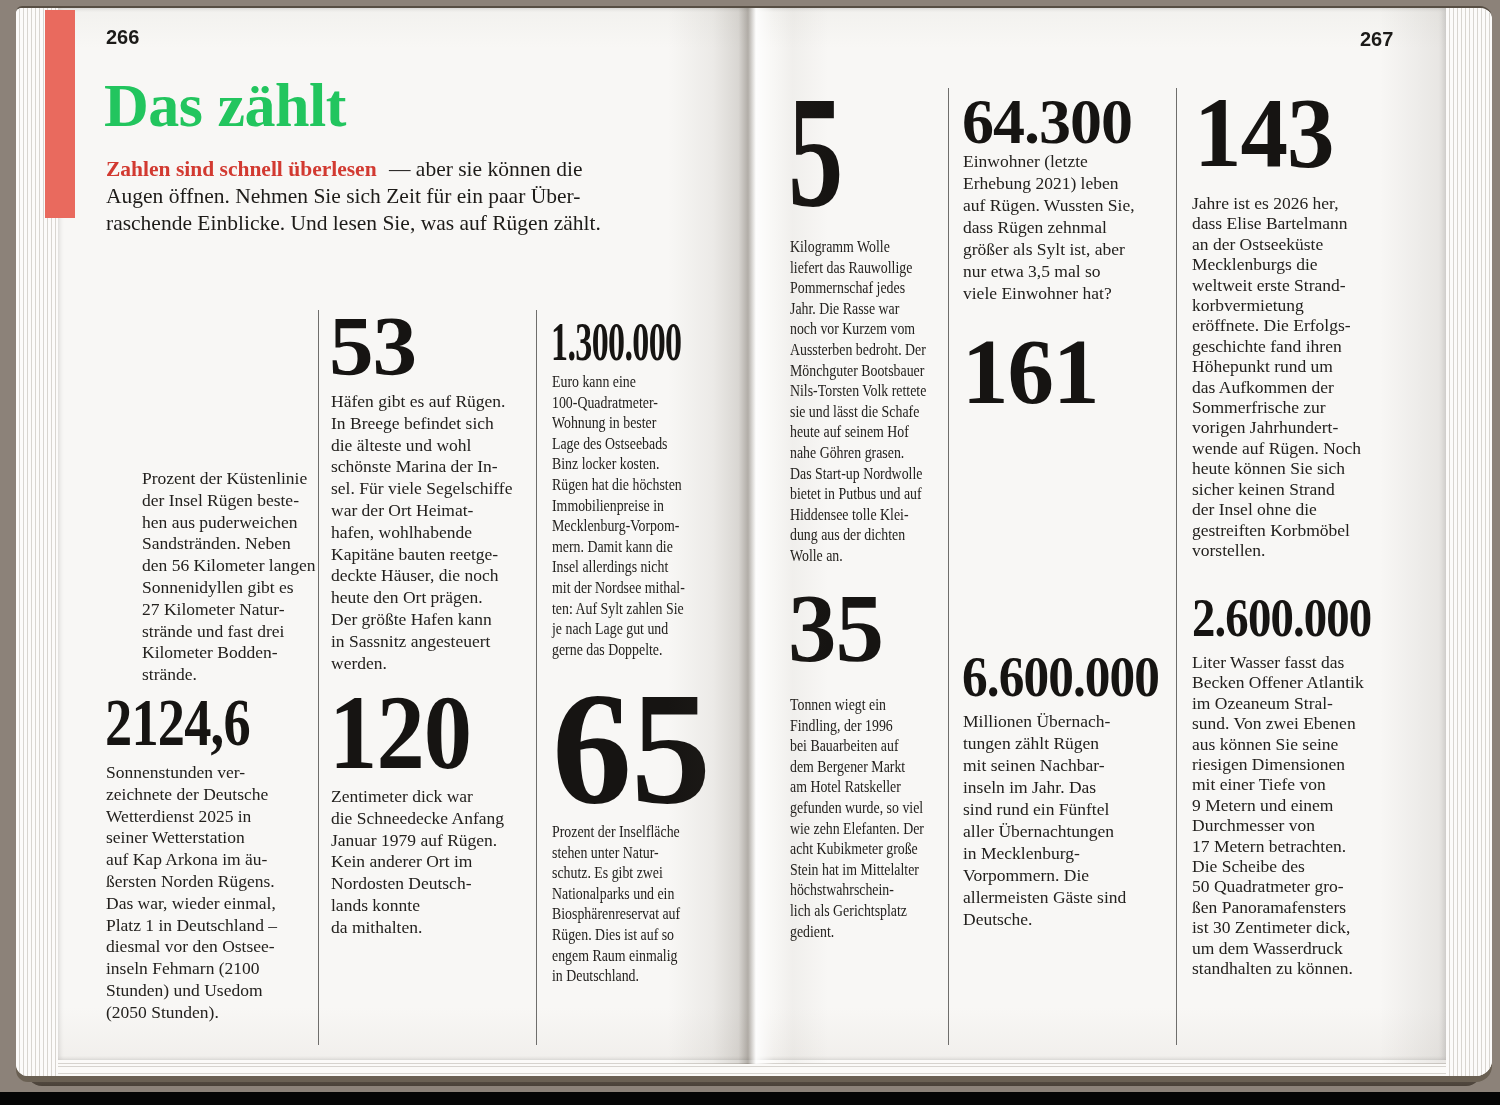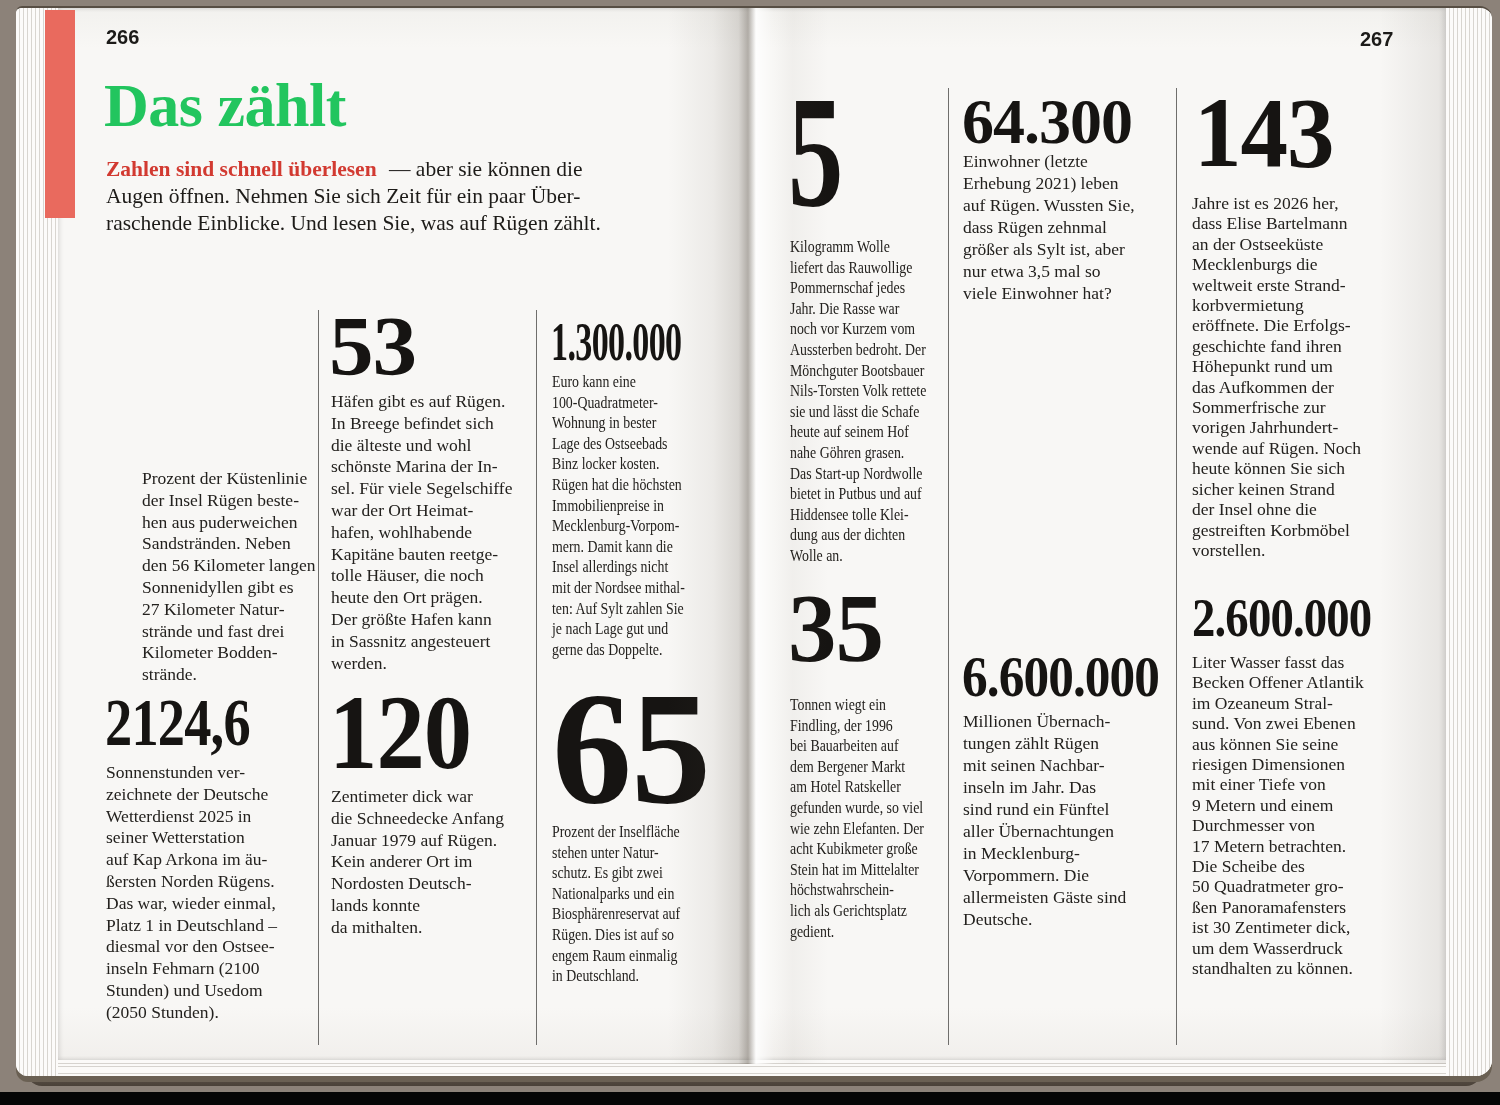--- a/index.html
+++ b/index.html
@@ -107,21 +107,21 @@
 
   <div class="num" style="left:329px;top:312px;font-size:85px;transform:scaleX(1.05);">53</div>
   <div class="cap std" style="left:331px;top:391px;width:250px;">Häfen gibt es auf Rügen.
 In Breege befindet sich
 die älteste und wohl
 schönste Marina der In-
 sel. Für viele Segelschiffe
 war der Ort Heimat-
 hafen, wohlhabende
 Kapitäne bauten reetge-
-tolle Häuser, die noch
+deckte Häuser, die noch
 heute den Ort prägen.
 Der größte Hafen kann
 in Sassnitz angesteuert
 werden.</div>
   <div class="num" style="left:329px;top:691px;font-size:105px;transform:scaleX(0.92);">120</div>
   <div class="cap std" style="left:331px;top:786px;width:250px;">Zentimeter dick war
 die Schneedecke Anfang
 Januar 1979 auf Rügen.
 Kein anderer Ort im
 Nordosten Deutsch-
@@ -185,20 +185,21 @@
 gedient.</div>
 
   <div class="num" style="left:962px;top:96px;font-size:64px;">64.300</div>
   <div class="cap c5" style="left:963px;top:150px;width:250px;">Einwohner (letzte
 Erhebung 2021) leben
 auf Rügen. Wussten Sie,
 dass Rügen zehnmal
 größer als Sylt ist, aber
 nur etwa 3,5 mal so
 viele Einwohner hat?</div>
+  <div class="num" style="left:962px;top:335px;font-size:93px;">161</div>
   <div class="num" style="left:962px;top:654px;font-size:57px;transform:scaleX(0.90);">6.600.000</div>
   <div class="cap c5" style="left:963px;top:710px;width:250px;">Millionen Übernach-
 tungen zählt Rügen
 mit seinen Nachbar-
 inseln im Jahr. Das
 sind rund ein Fünftel
 aller Übernachtungen
 in Mecklenburg-
 Vorpommern. Die
 allermeisten Gäste sind

